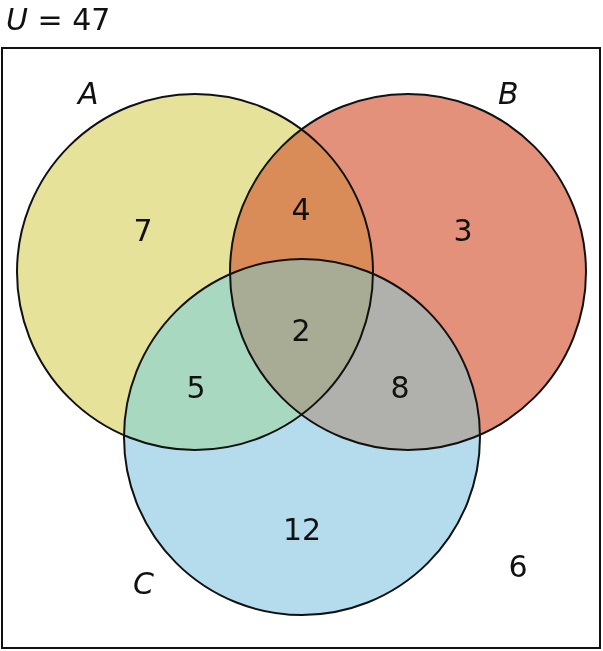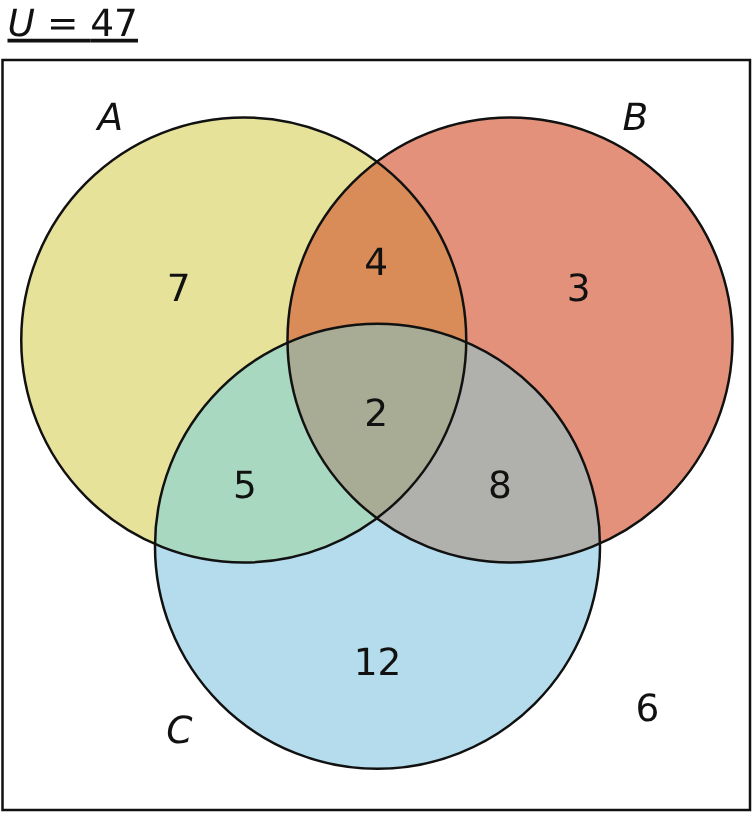--- a/index.html
+++ b/index.html
@@ -1,17 +1,17 @@
 <!DOCTYPE html>
 <html><head>
 <meta charset="utf-8">
 <style>
   html,body{margin:0;padding:0;background:#fff;}
   body{width:603px;height:651px;position:relative;overflow:hidden;font-family:"DejaVu Sans",sans-serif;}
-  .title{position:absolute;left:6px;top:2px;font-size:30px;color:#111;text-decoration:underline;}
+  .title{position:absolute;left:6px;top:2px;font-size:30px;color:#111;}
   .title .u{font-style:italic;}
   svg{position:absolute;left:0;top:0;}
   .lbl{font-family:"DejaVu Sans",sans-serif;font-size:30px;fill:#111;}
   .set{font-style:italic;}
 </style>
 </head>
 <body>
 
 <div class="title"><span class="u">U</span><span> = </span><span>47</span></div>
 

